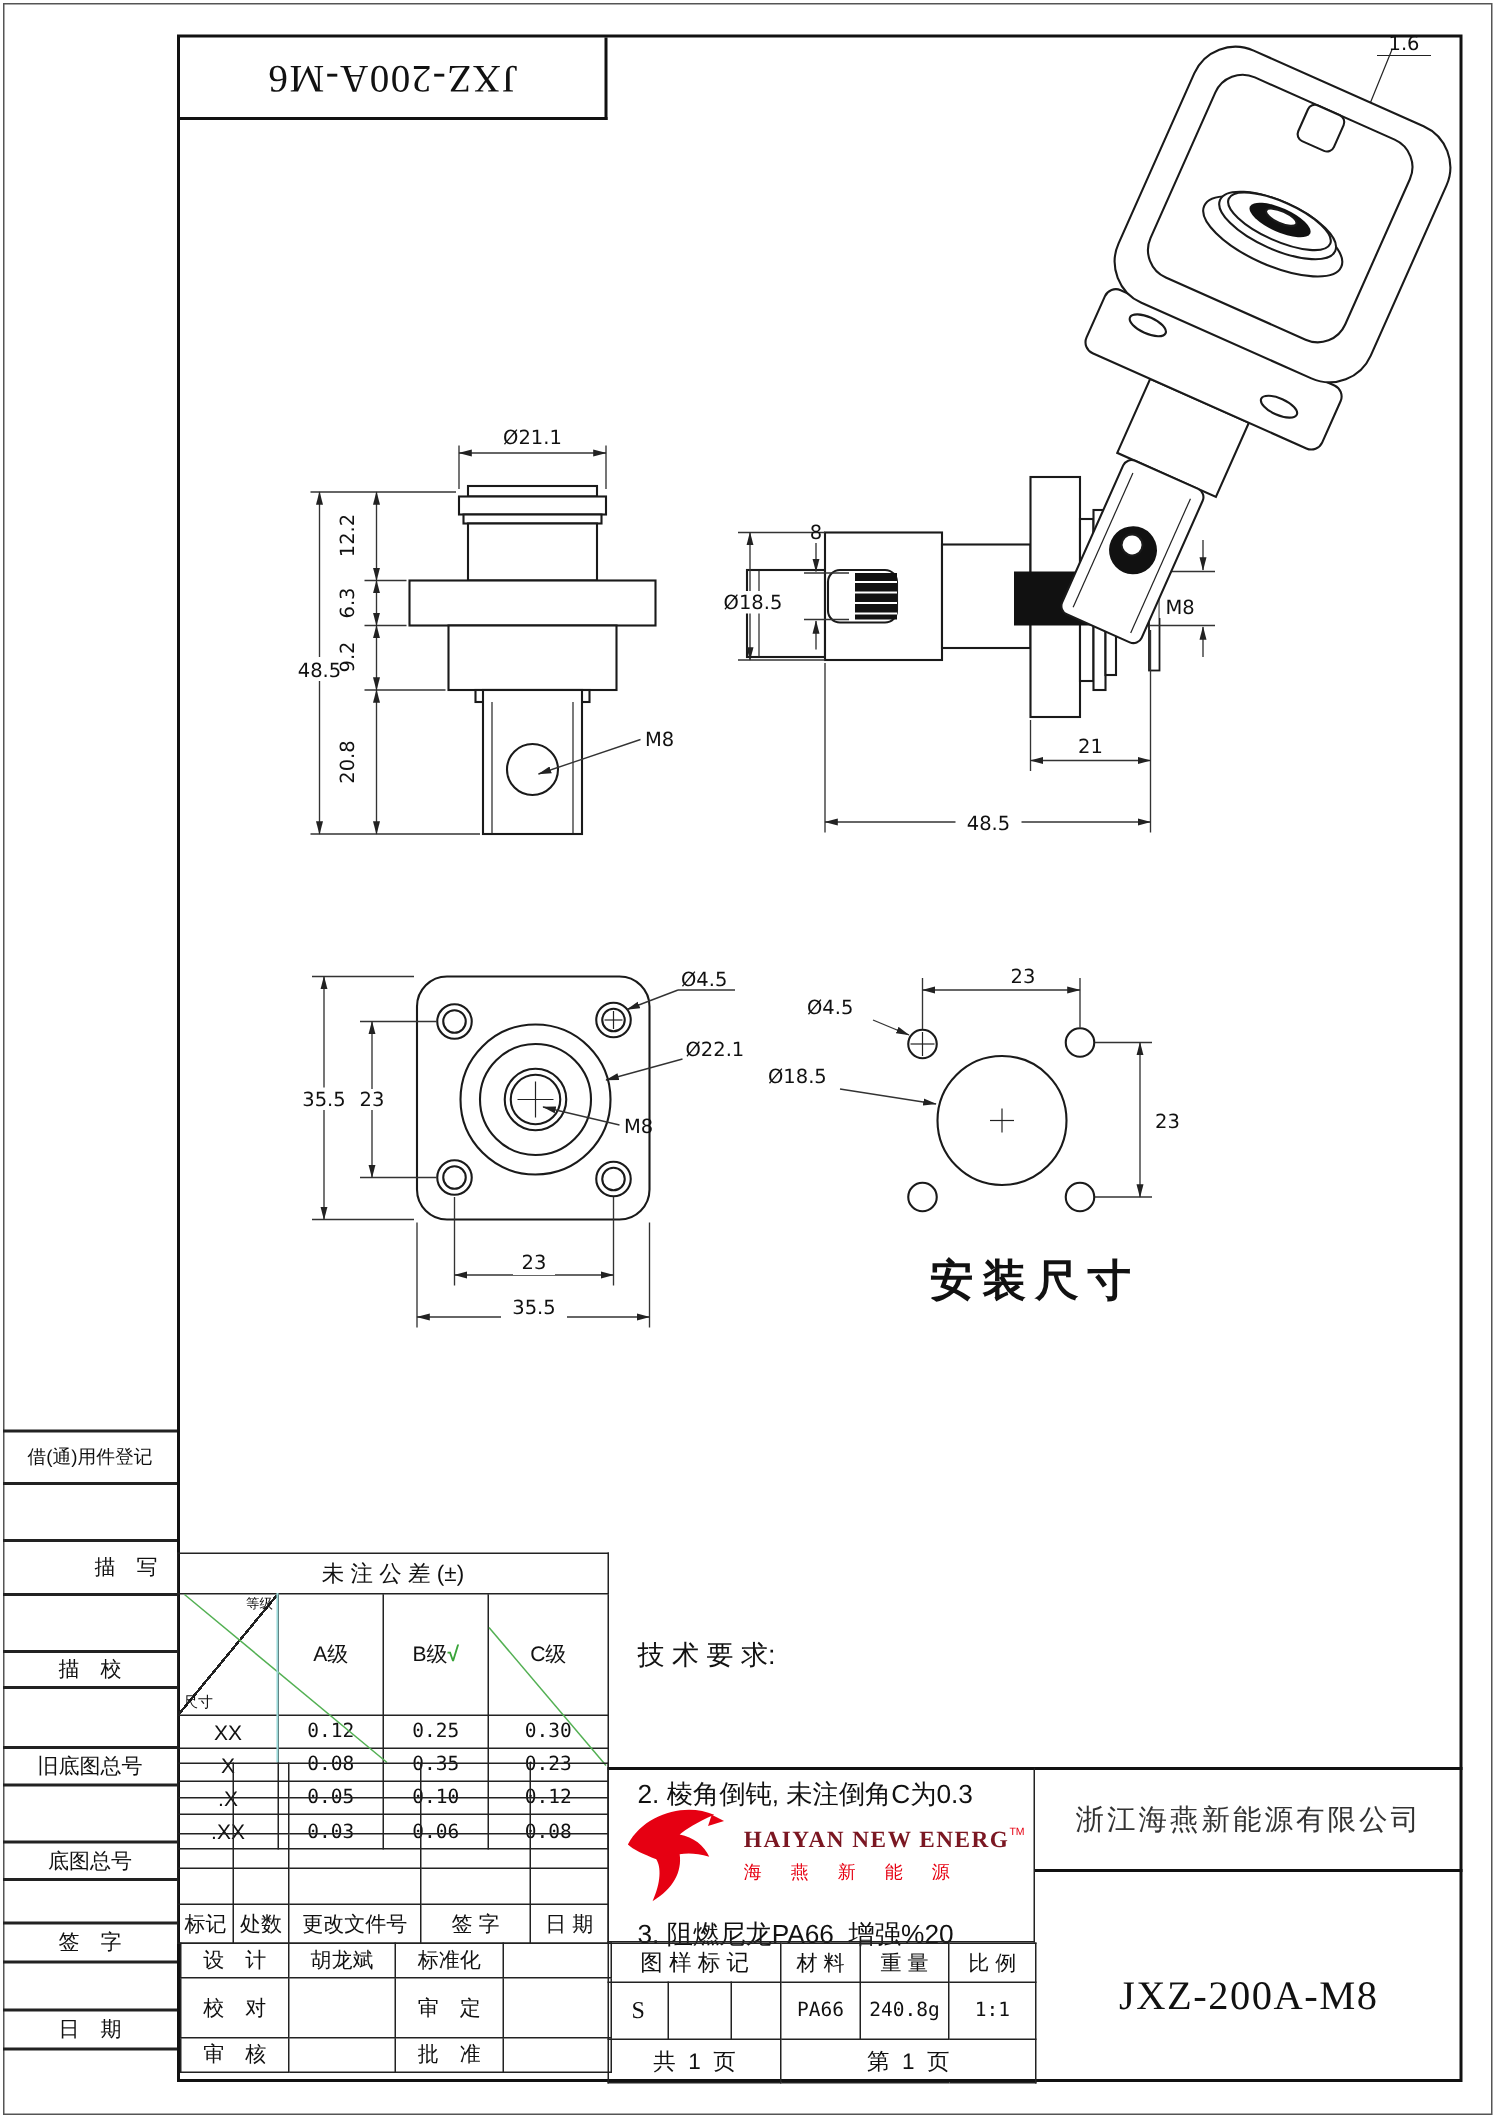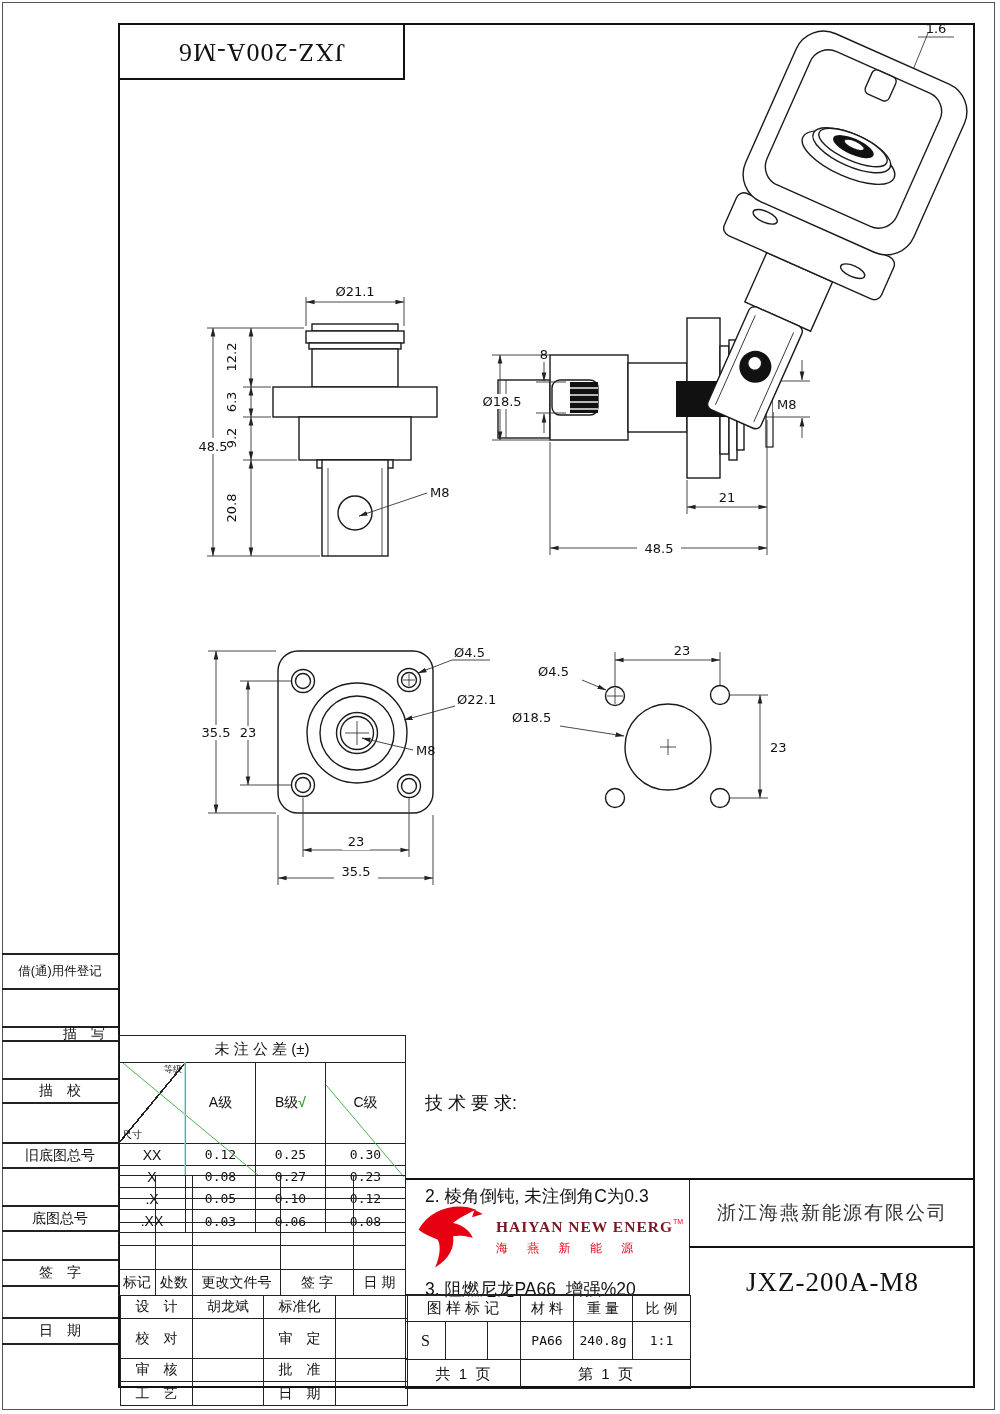--- a/index.html
+++ b/index.html
@@ -26,21 +26,21 @@
   
   .tech{font-size:17.5px;line-height:31px;white-space:pre;}
   .tech .t-title{font-size:18px;}
   
   .logo-en{font-family:"Liberation Serif",serif;font-weight:bold;font-size:15.5px;color:#7b1722;letter-spacing:1px;}
   .logo-cn{font-size:12px;color:#e60012;letter-spacing:8px;margin-top:4px;}
   .tm{font-size:7px;color:#e60012;vertical-align:top;}
   
   .company{display:flex;align-items:center;justify-content:center;font-size:19px;letter-spacing:2px;color:#333;box-sizing:border-box;}
   .pname{display:flex;align-items:center;justify-content:center;font-size:27px;font-weight:bold;letter-spacing:10px;box-sizing:border-box;}
-  .pno{display:flex;align-items:center;justify-content:center;font-size:27px;font-family:"Liberation Serif",serif;letter-spacing:1px;box-sizing:border-box;}
+  .pno{display:flex;align-items:center;justify-content:center;font-size:27px;font-family:"Liberation Serif",serif;letter-spacing:1px;box-sizing:border-box;margin-top:48px;}
   .caption{font-size:29px;font-weight:600;letter-spacing:6px;}
   
   svg text{font-family:"DejaVu Sans",sans-serif;font-size:13px;fill:#111;}
   .part rect,.part circle,.part ellipse,.part path{fill:#fff;stroke:#1a1a1a;stroke-width:1.4;}
   .dark{fill:#111 !important;stroke:none !important;}
   .thin{stroke:#222;stroke-width:0.8;fill:none;}
   .dim{stroke:#333;stroke-width:0.9;fill:none;}
   .bg{fill:#fff;stroke:none;}
   .green{stroke:#53b053;stroke-width:1;fill:none;}
   .cyan{stroke:#9ad9d9;stroke-width:1.4;fill:none;}
@@ -256,25 +256,26 @@
       <line x1="72" y1="50" x2="96" y2="60" class="dim" marker-end="url(#arw)"></line>
       <text x="2" y="92" text-anchor="start">Ø18.5</text>
       <line x1="50" y1="96" x2="114" y2="106" class="dim" marker-end="url(#arw)"></line>
       <line x1="220" y1="65" x2="258" y2="65" class="dim"></line>
       <line x1="220" y1="168" x2="258" y2="168" class="dim"></line>
       <line x1="250" y1="65" x2="250" y2="168" class="dim" marker-start="url(#arw)" marker-end="url(#arw)"></line>
       <text x="260" y="122" text-anchor="start">23</text>
     </g>
   </svg>
 
+  <div class="abs caption" style="left:600px;top:834px;width:180px;text-align:center;">安装尺寸</div>
 
   <div class="abs lcol" style="left:2px;top:953px;width:116px;height:435px;">
     <div class="lc-label" style="height:37px;font-size:12.5px;">借(通)用件登记</div>
     <div class="lc-gap" style="height:36px;"></div>
-    <div class="lc-label" style="height:16px;padding-left:48px;">描　写</div>
+    <div class="lc-label" style="height:38px;padding-left:48px;">描　写</div>
     <div class="lc-gap" style="height:36px;"></div>
     <div class="lc-label" style="height:26px;">描　校</div>
     <div class="lc-gap" style="height:38px;"></div>
     <div class="lc-label" style="height:27px;">旧底图总号</div>
     <div class="lc-gap" style="height:36px;"></div>
     <div class="lc-label" style="height:27px;">底图总号</div>
     <div class="lc-gap" style="height:27px;"></div>
     <div class="lc-label" style="height:28px;">签　字</div>
     <div class="lc-gap" style="height:30px;"></div>
     <div class="lc-label" style="height:28px;">日　期</div>
@@ -303,21 +304,21 @@
     </tr>
     <tr style="height:22px">
       <td>XX</td>
       <td class="mono">0.12</td>
       <td class="mono">0.25</td>
       <td class="mono">0.30</td>
     </tr>
     <tr style="height:22px">
       <td>X</td>
       <td class="mono">0.08</td>
-      <td class="mono">0.27</td>
+      <td class="mono">0.35</td>
       <td class="mono">0.23</td>
     </tr>
     <tr style="height:22px">
       <td>.X</td>
       <td class="mono">0.05</td>
       <td class="mono">0.10</td>
       <td class="mono">0.12</td>
     </tr>
     <tr style="height:23px">
       <td>.XX</td>
@@ -405,26 +406,20 @@
     <tr style="height:40px">
       <td>校　对</td>
       <td></td>
       <td>审　定</td>
       <td></td>
     </tr>
     <tr style="height:23px">
       <td>审　核</td>
       <td></td>
       <td>批　准</td>
-      <td></td>
-    </tr>
-    <tr style="height:24px">
-      <td>工　艺</td>
-      <td></td>
-      <td>日　期</td>
       <td></td>
     </tr>
   </tbody>
     </table>
 
   <div class="abs" style="left:405px;top:1178px;width:285px;height:117px;border:1px solid #222;border-top:2px solid #111;box-sizing:border-box;display:flex;align-items:center;justify-content:center;gap:10px;">
     <svg width="74" height="78" viewBox="0 0 90 90">
       <path d="M8,36 C22,10 56,2 78,12 C64,18 55,24 50,28 C61,30 70,37 74,46 C64,43 56,43 50,44 C52,58 45,72 28,82 C35,67 35,54 31,48 C21,44 12,40 8,36 Z" fill="#e60012"></path>
       <path d="M76,12 L86,17 L73,21 Z" fill="#e60012"></path>
     </svg>

